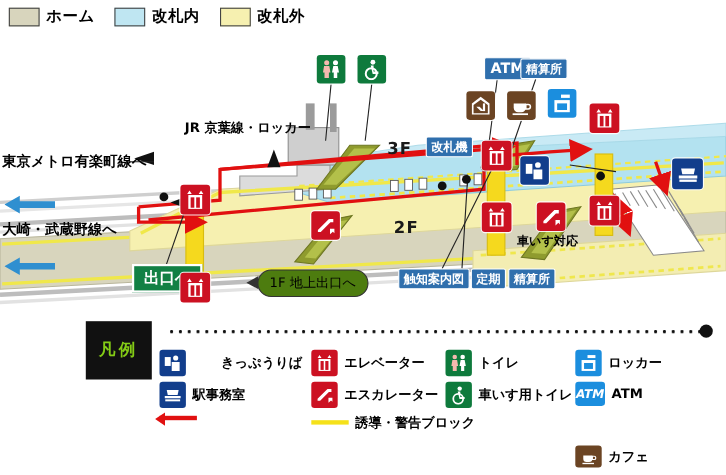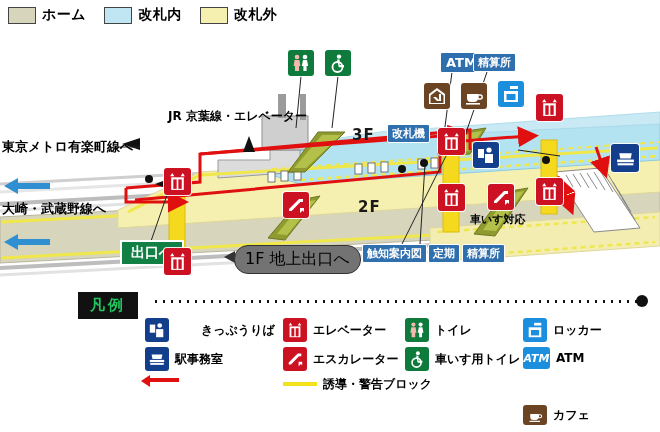--- a/index.html
+++ b/index.html
@@ -32,29 +32,29 @@
   .ic-blue{background:#123e8c;}
   .ic-lblue{background:#1b8ede;}
   .ic-green{background:#0e7a3c;}
   .ic-brown{background:#6b4423;}
 
   
   .bluearrow{position:absolute;}
   .dirtext{position:absolute;font-size:13px;font-weight:bold;white-space:nowrap;}
 
   
-  .balloon{position:absolute;border:1.5px solid #333;border-radius:14px;background:#737373;
-      font-size:16px;padding:3px 10px;white-space:nowrap;}
+  .balloon{position:absolute;border:1.5px solid #333;border-radius:14px;background:#4d7c0f;
+      font-size:12px;padding:3px 10px;white-space:nowrap;}
   .balloon-tail{position:absolute;width:0;height:0;border-top:6px solid transparent;
       border-bottom:6px solid transparent;border-right:11px solid #333;}
 
   
   #legend{left:0;top:286px;width:660px;height:146px;}
-  #legend-badge{position:absolute;left:78px;top:292px;background:#111;color:#22c55e;font-size:15px;
-      font-weight:bold;padding:4px 12px;letter-spacing:3px;}
+  #legend-badge{position:absolute;left:78px;top:292px;background:#111;color:#84cc16;font-size:15px;
+      font-weight:bold;padding:17px 12px;letter-spacing:3px;}
   #legend-dots{position:absolute;left:152px;top:300px;width:486px;height:3px;
       background-image:radial-gradient(circle,#111 1.4px,transparent 1.5px);
       background-size:8px 3px;}
   #legend-enddot{position:absolute;left:636px;top:295px;width:12px;height:12px;border-radius:50%;background:#111;}
   .lgrow{position:absolute;display:flex;align-items:center;gap:6px;}
   .lgtext{font-size:12px;font-weight:bold;line-height:1.05;white-space:pre-line;}
   .lgline-red{width:34px;height:0;border-top:4px solid #e11010;position:relative;}
   .lgline-red:before{content:"";position:absolute;left:-4px;top:-7px;width:0;height:0;
       border-top:6px solid transparent;border-bottom:6px solid transparent;border-right:9px solid #e11010;}
   .lgline-yellow{width:34px;height:0;border-top:4px solid #f5e11a;}
@@ -201,21 +201,21 @@
   <div class="badge-blue" style="left:428px;top:212px;">定期</div>
   <div class="badge-blue" style="left:462px;top:212px;">精算所</div>
   <div class="badge-green" style="left:120px;top:208px;">出口へ</div>
 
   <div class="balloon-tail" style="left:224px;top:219px;"></div>
   <div class="balloon" style="left:234px;top:213px;">
     <span>1F 地上出口へ</span>
   </div>
 
   <div class="dirtext" style="left:2px;top:106px;">東京メトロ有楽町線へ</div>
-  <div class="dirtext" style="left:168px;top:76px;font-size:12px;">JR 京葉線・エレベーター</div>
+  <div class="dirtext" style="left:168px;top:76px;font-size:12px;">JR 京葉線・ロッカー</div>
   <div class="dirtext" style="left:2px;top:168px;">大崎・武蔵野線へ</div>
   <div class="dirtext" style="left:470px;top:180px;font-size:11px;">車いす対応</div>
 
   <svg class="bluearrow" width="46" height="20" style="left:4px;top:144px">
     <polygon points="0,10 14,2 14,7 46,7 46,13 14,13 14,18" fill="#2f8fd0"></polygon>
   </svg>
   <svg class="bluearrow" width="46" height="20" style="left:4px;top:200px">
     <polygon points="0,10 14,2 14,7 46,7 46,13 14,13 14,18" fill="#2f8fd0"></polygon>
   </svg>
 

